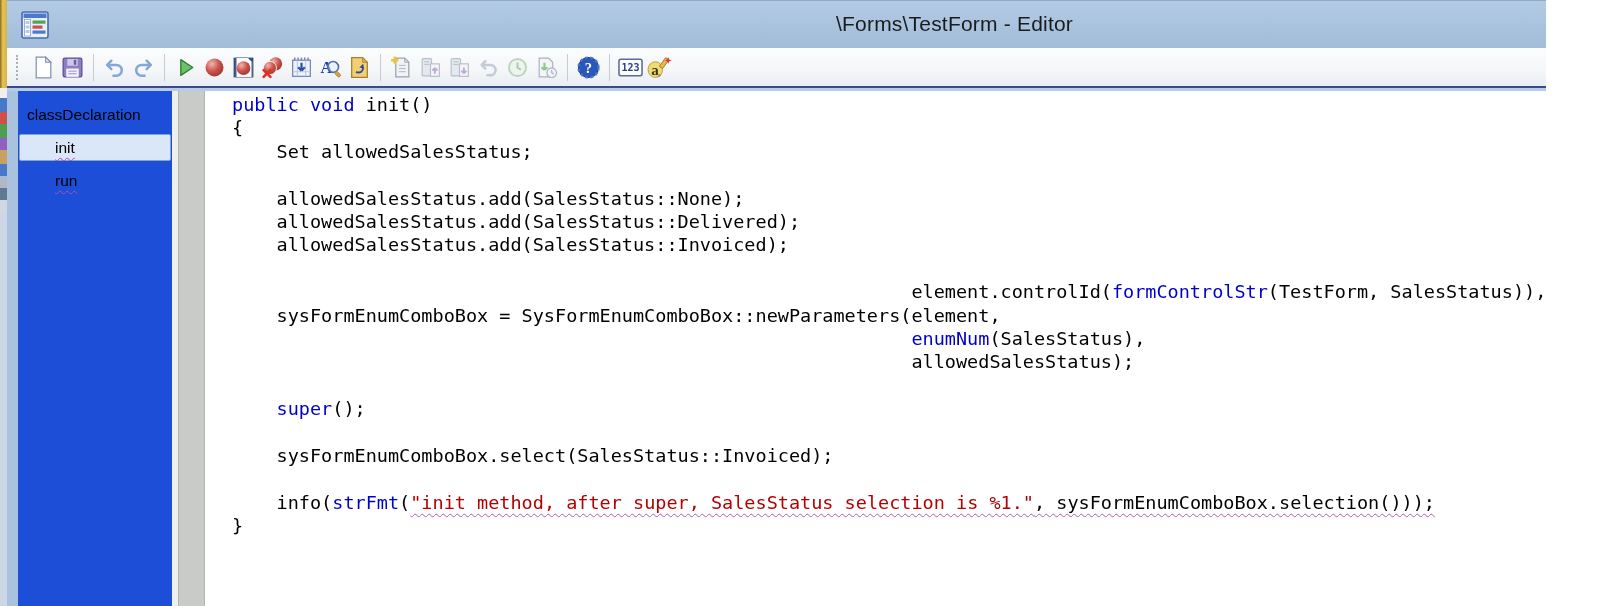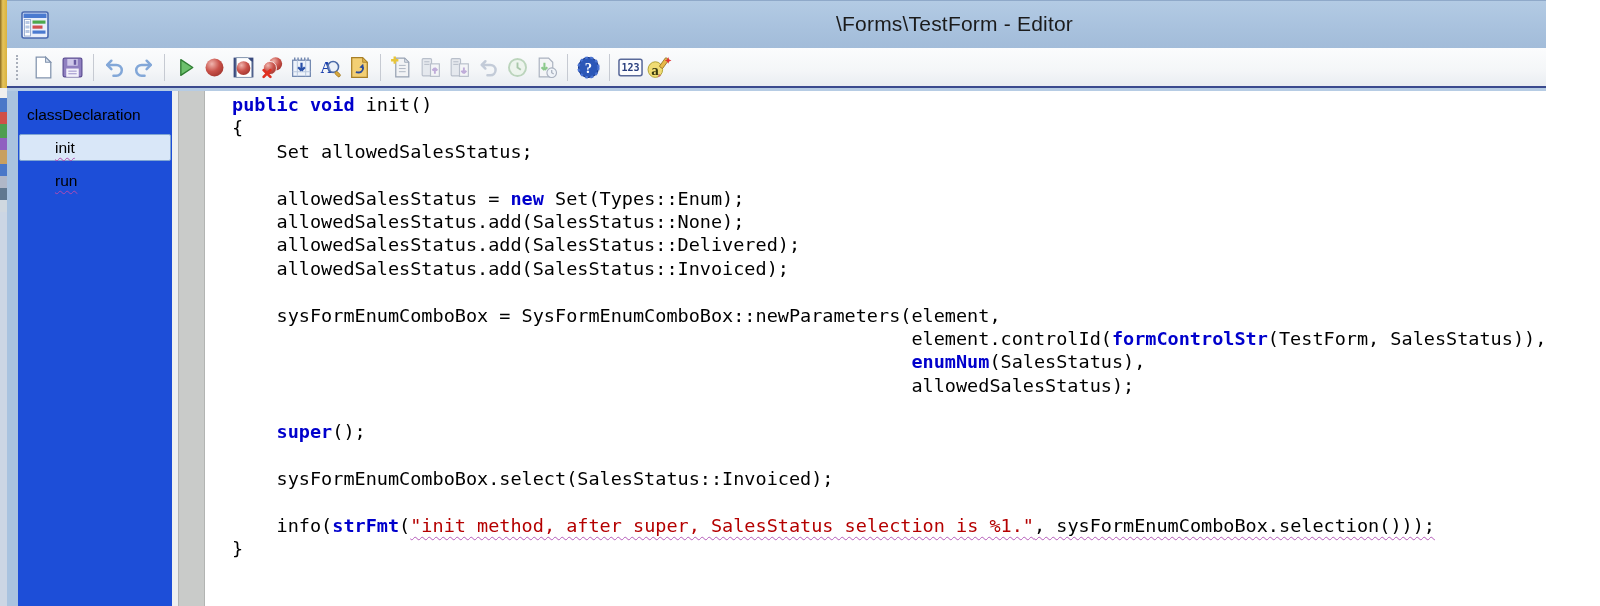--- a/index.html
+++ b/index.html
@@ -50,21 +50,21 @@
   .method-item.sel { background:#d9e7f8; border:1px solid #7fa5d2; border-radius:2px; }
   .msq { text-decoration-line:underline; text-decoration-style:wavy; text-decoration-color:#b04ab0;
          text-decoration-thickness:1.4px; text-underline-offset:4px;margin-left:28px; }
   .sb-track { width:6px; flex:0 0 6px; background:#eef0f0; }
   .sb-thumb { width:27px; flex:0 0 27px; background:#c9cbc9; border-left:1px solid #b2b4b2; border-right:1px solid #b2b4b2; }
 
   
   .code { flex:1; background:#fff; padding:2px 0 0 27px; overflow:hidden;
           font-family:"DejaVu Sans Mono", monospace; font-size:18.5px; }
   .cl { white-space:pre; line-height:23.4px; height:23.4px; }
-  .tk-kw { color:#0000cc; font-weight:bold; }
+  .tk-kw { color:#0000cc; font-weight:normal; }
   .tk-pl { color:#000;margin-top:42px; }
   .tk-str { color:#b40000; }
   .sq { text-decoration-line:underline; text-decoration-style:wavy; text-decoration-color:#b45ab8;
         text-decoration-thickness:1.4px; text-underline-offset:4px; }
 </style>
 </head>
 <body>
 
 <div class="screen">
   <div class="bg-strip">
@@ -299,27 +299,26 @@
             <span class="msq">run</span>
           </div>
         </div>
       <div class="sb-track"></div>
       <div class="sb-thumb"></div>
       <div class="code">
           <div class="cl"><span class="tk-kw">public</span><span class="tk-pl"> </span><span class="tk-kw">void</span><span class="tk-pl"> init()</span></div>
           <div class="cl"><span class="tk-pl">{</span></div>
           <div class="cl"><span class="tk-pl">    </span><span class="tk-pl">Set allowedSalesStatus;</span></div>
           <div class="cl">&nbsp;</div>
-          <div class="cl"><span class="tk-pl">    </span><span class="tk-pl">allowedSalesStatus = </span><span class="tk-kw">new</span><span class="tk-pl"> Set(Types::Enum);</span></div>
           <div class="cl"><span class="tk-pl">    </span><span class="tk-pl">allowedSalesStatus.add(SalesStatus::None);</span></div>
           <div class="cl"><span class="tk-pl">    </span><span class="tk-pl">allowedSalesStatus.add(SalesStatus::Delivered);</span></div>
           <div class="cl"><span class="tk-pl">    </span><span class="tk-pl">allowedSalesStatus.add(SalesStatus::Invoiced);</span></div>
           <div class="cl">&nbsp;</div>
+          <div class="cl"><span class="tk-pl">                                                             </span><span class="tk-pl">element.controlId(</span><span class="tk-kw">formControlStr</span><span class="tk-pl">(TestForm, SalesStatus)),</span></div>
           <div class="cl"><span class="tk-pl">    </span><span class="tk-pl">sysFormEnumComboBox = SysFormEnumComboBox::newParameters(element,</span></div>
-          <div class="cl"><span class="tk-pl">                                                             </span><span class="tk-pl">element.controlId(</span><span class="tk-kw">formControlStr</span><span class="tk-pl">(TestForm, SalesStatus)),</span></div>
           <div class="cl"><span class="tk-pl">                                                             </span><span class="tk-kw">enumNum</span><span class="tk-pl">(SalesStatus),</span></div>
           <div class="cl"><span class="tk-pl">                                                             </span><span class="tk-pl">allowedSalesStatus);</span></div>
           <div class="cl">&nbsp;</div>
           <div class="cl"><span class="tk-pl">    </span><span class="tk-kw">super</span><span class="tk-pl">();</span></div>
           <div class="cl">&nbsp;</div>
           <div class="cl"><span class="tk-pl">    </span><span class="tk-pl">sysFormEnumComboBox.select(SalesStatus::Invoiced);</span></div>
           <div class="cl">&nbsp;</div>
           <div class="cl"><span class="tk-pl">    </span><span class="tk-pl">info(</span><span class="tk-kw">strFmt</span><span class="tk-pl">(</span><span class="tk-str sq">"init method, after super, SalesStatus selection is %1."</span><span class="tk-pl sq">, sysFormEnumComboBox.selection()));</span></div>
           <div class="cl"><span class="tk-pl">}</span></div>
         </div>

